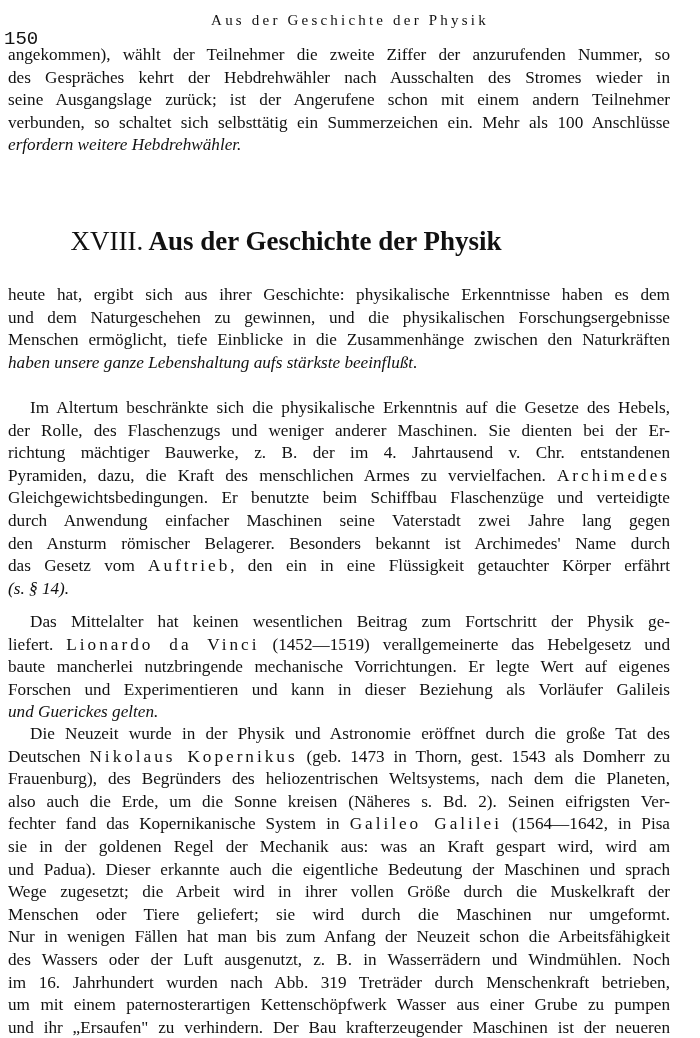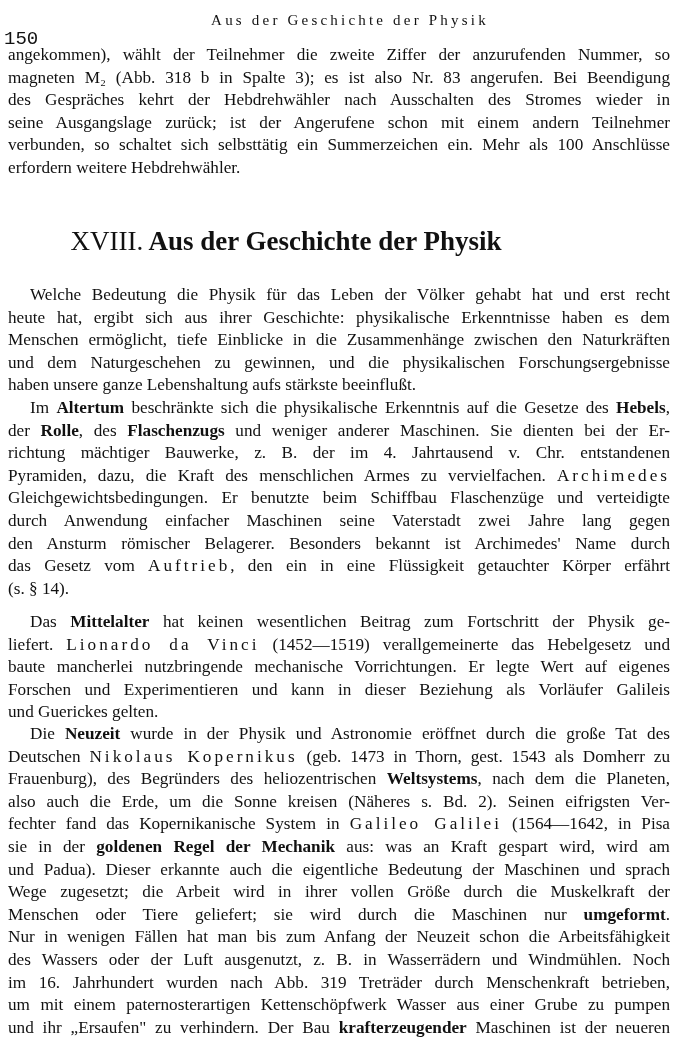--- a/index.html
+++ b/index.html
@@ -16,55 +16,53 @@
     position: absolute; left: 0; width: 700px; top: 12px; text-align: center;
     font-size: 15px; letter-spacing: 3.2px; font-family: "Liberation Serif", serif;
   }
   .body-text {
     position: absolute; left: 8px; width: 662px;
     font-size: 17.2px; line-height: 22.6px;
     font-family: "Liberation Serif", serif;
     text-align: justify;
   }
   .line { display: block; white-space: nowrap; text-align-last: justify; text-align: justify; height: 22.6px; overflow: hidden; }
-  .line.last { text-align-last: left; }
+  .line.last { text-align-last: left; font-style: italic; }
   .indent { padding-left: 22px; }
-  .bold { font-weight: bold; }
+  .bold { font-weight: normal; }
   .spaced { letter-spacing: 3px; }
   .chapter-title {
     position: absolute; left: 0; width: 572px; top: 226px; text-align: center;
     font-size: 27px; font-weight: bold; font-family: "Liberation Serif", serif;
   }
   .chapter-title .roman { font-weight: normal; }
 </style>
 </head>
 <body>
 
 <div class="page-number">150</div>
 <div class="running-head">Aus der Geschichte der Physik</div>
 
 <div class="body-text" style="top:44px;">
   <span class="line">angekommen), wählt der Teilnehmer die zweite Ziffer der anzurufenden Nummer, so</span>
-  <span class="line">magneten M₂ (Abb. 318 b in Spalte 3); es ist also Nr. 83 angerufen. Bei Beendigung</span>
   <span class="line">des Gespräches kehrt der Hebdrehwähler nach Ausschalten des Stromes wieder in</span>
   <span class="line">seine Ausgangslage zurück; ist der Angerufene schon mit einem andern Teilnehmer</span>
   <span class="line">verbunden, so schaltet sich selbsttätig ein Summerzeichen ein. Mehr als 100 Anschlüsse</span>
   <span class="line last">erfordern weitere Hebdrehwähler.</span>
 </div>
 
 <div class="chapter-title">
   <span class="roman">XVIII.</span>
   <span>Aus der Geschichte der Physik</span>
 </div>
 
 <div class="body-text" style="top:284px;">
-  <span class="line indent">Welche Bedeutung die Physik für das Leben der Völker gehabt hat und erst recht</span>
   <span class="line">heute hat, ergibt sich aus ihrer Geschichte: physikalische Erkenntnisse haben es dem</span>
+  <span class="line">und dem Naturgeschehen zu gewinnen, und die physikalischen Forschungsergebnisse</span>
   <span class="line">Menschen ermöglicht, tiefe Einblicke in die Zusammenhänge zwischen den Naturkräften</span>
-  <span class="line">und dem Naturgeschehen zu gewinnen, und die physikalischen Forschungsergebnisse</span>
   <span class="line last">haben unsere ganze Lebenshaltung aufs stärkste beeinflußt.</span>
 </div>
 
 <div class="body-text" style="top:397px;">
   <span class="line indent"><span>Im </span><span class="bold">Altertum</span><span> beschränkte sich die physikalische Erkenntnis auf die Gesetze des </span><span class="bold">Hebels</span><span>,</span></span>
   <span class="line"><span>der </span><span class="bold">Rolle</span><span>, des </span><span class="bold">Flaschenzugs</span><span> und weniger anderer Maschinen. Sie dienten bei der Er-</span></span>
   <span class="line">richtung mächtiger Bauwerke, z. B. der im 4. Jahrtausend v. Chr. entstandenen</span>
   <span class="line"><span>Pyramiden, dazu, die Kraft des menschlichen Armes zu vervielfachen. </span><span class="spaced">Archimedes</span></span>
   <span class="line">Gleichgewichtsbedingungen. Er benutzte beim Schiffbau Flaschenzüge und verteidigte</span>
   <span class="line">durch Anwendung einfacher Maschinen seine Vaterstadt zwei Jahre lang gegen</span>

